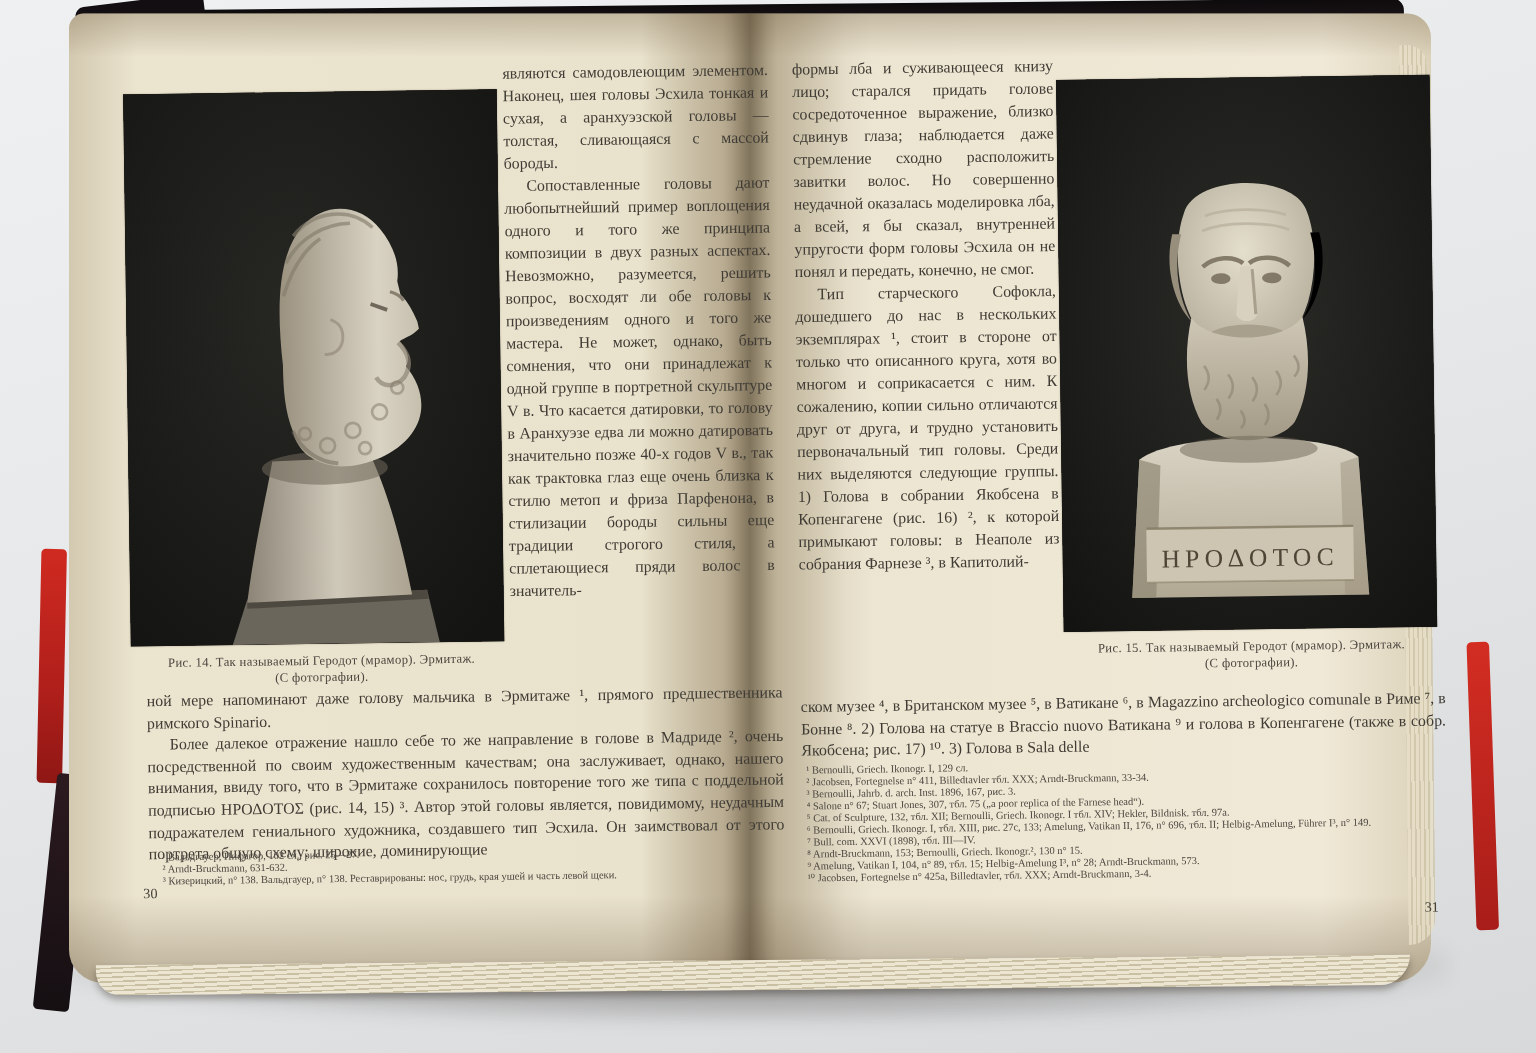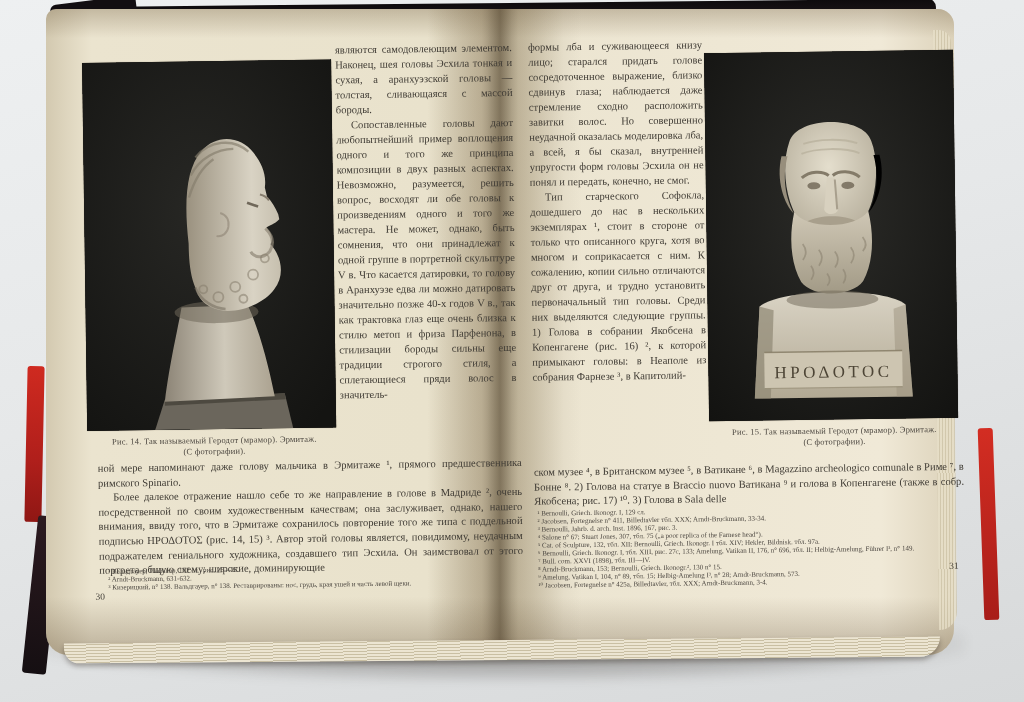--- a/index.html
+++ b/index.html
@@ -187,16 +187,16 @@
       <div>³ Bernoulli, Jahrb. d. arch. Inst. 1896, 167, рис. 3.</div>
       <div>⁴ Salone n° 67; Stuart Jones, 307, тбл. 75 („a poor replica of the Farnese head“).</div>
       <div>⁵ Cat. of Sculpture, 132, тбл. XII; Bernoulli, Griech. Ikonogr. I тбл. XIV; Hekler, Bildnisk. тбл. 97a.</div>
       <div>⁶ Bernoulli, Griech. Ikonogr. I, тбл. XIII, рис. 27c, 133; Amelung, Vatikan II, 176, n° 696, тбл. II; Helbig-Amelung, Führer I³, n° 149.</div>
       <div>⁷ Bull. com. XXVI (1898), тбл. III—IV.</div>
       <div>⁸ Arndt-Bruckmann, 153; Bernoulli, Griech. Ikonogr.², 130 n° 15.</div>
       <div>⁹ Amelung, Vatikan I, 104, n° 89, тбл. 15; Helbig-Amelung I³, n° 28; Arndt-Bruckmann, 573.</div>
       <div>¹⁰ Jacobsen, Fortegnelse n° 425a, Billedtavler, тбл. XXX; Arndt-Bruckmann, 3-4.</div>
     </div>
 
-    <div class="pagenum" style="left:946px;top:567px;">31</div>
+    <div class="pagenum" style="left:946px;top:607px;">31</div>
 
   </div>
 </div>
 
 </body></html>

